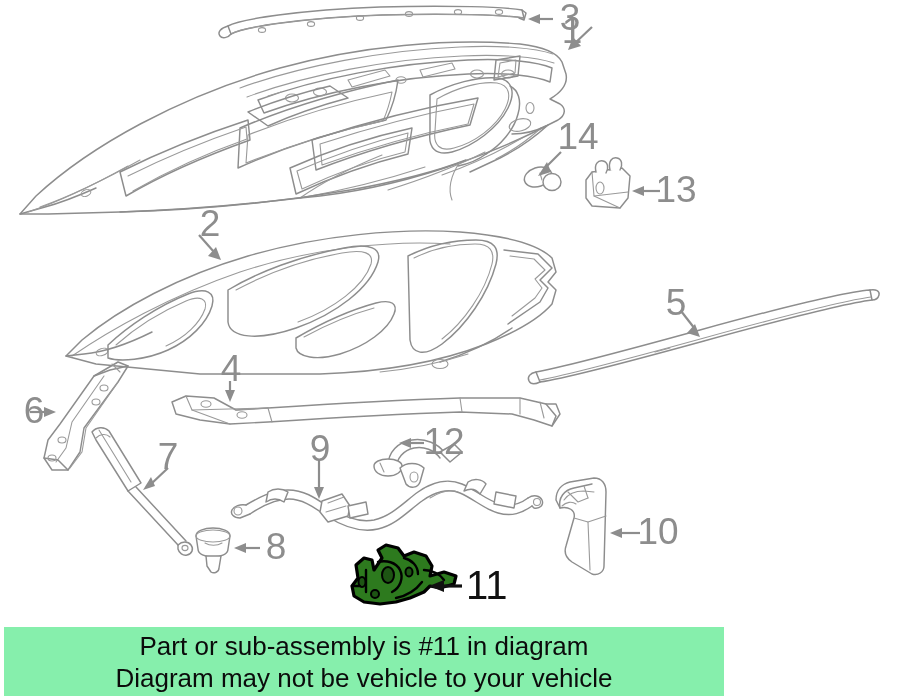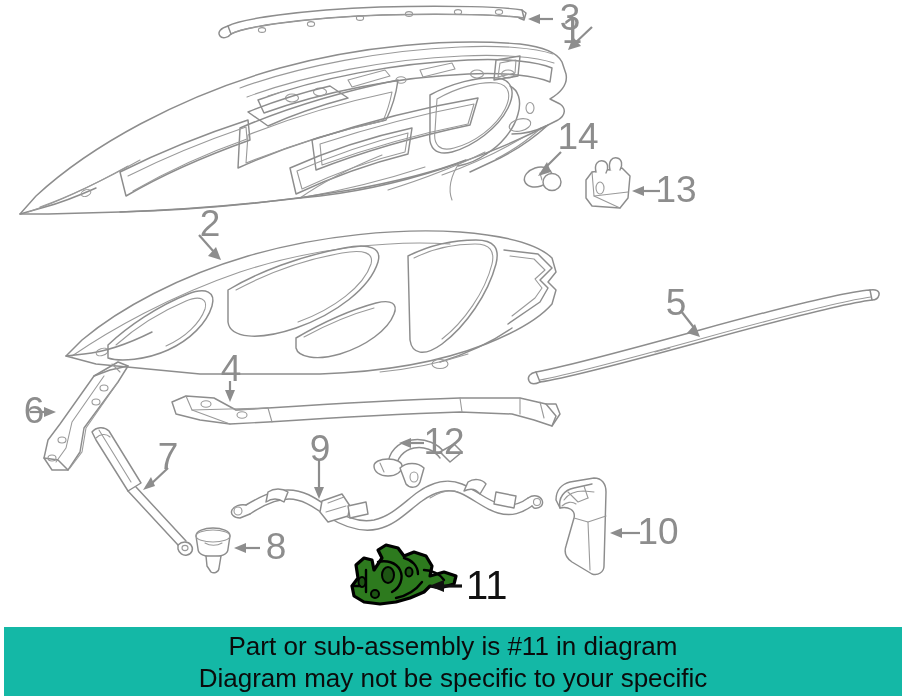--- a/index.html
+++ b/index.html
@@ -100,23 +100,23 @@
     font-size: 40px;
     font-weight: 400;
     text-anchor: start;
     dominant-baseline: middle;
   }
 
   #notice-banner {
     position: absolute;
     left: 4px;
     top: 627px;
-    width: 898px;
+    width: 720px;
     height: 69px;
-    background: #14b8a6;
+    background: #86efac;
     box-sizing: border-box;
     display: flex;
     flex-direction: column;
     align-items: center;
     justify-content: center;
   }
   .notice-line {
     color: #0b0b0b;
     font-family: "Liberation Sans", sans-serif;
     font-size: 26px;
@@ -494,16 +494,16 @@
     <g>
       <line class="hl-leader" x1="441" y1="586" x2="462" y2="586"></line>
       <polygon class="hl-arrowhead" points="429,586 444,580 444,592"></polygon>
       <text class="hl-num" x="466" y="588">11</text>
     </g>
 
   </svg>
 
   <div id="notice-banner">
     <div class="notice-line">Part or sub-assembly is #11 in diagram</div>
-    <div class="notice-line">Diagram may not be specific to your specific</div>
+    <div class="notice-line">Diagram may not be vehicle to your vehicle</div>
   </div>
 
 </div>
 
 </body></html>

